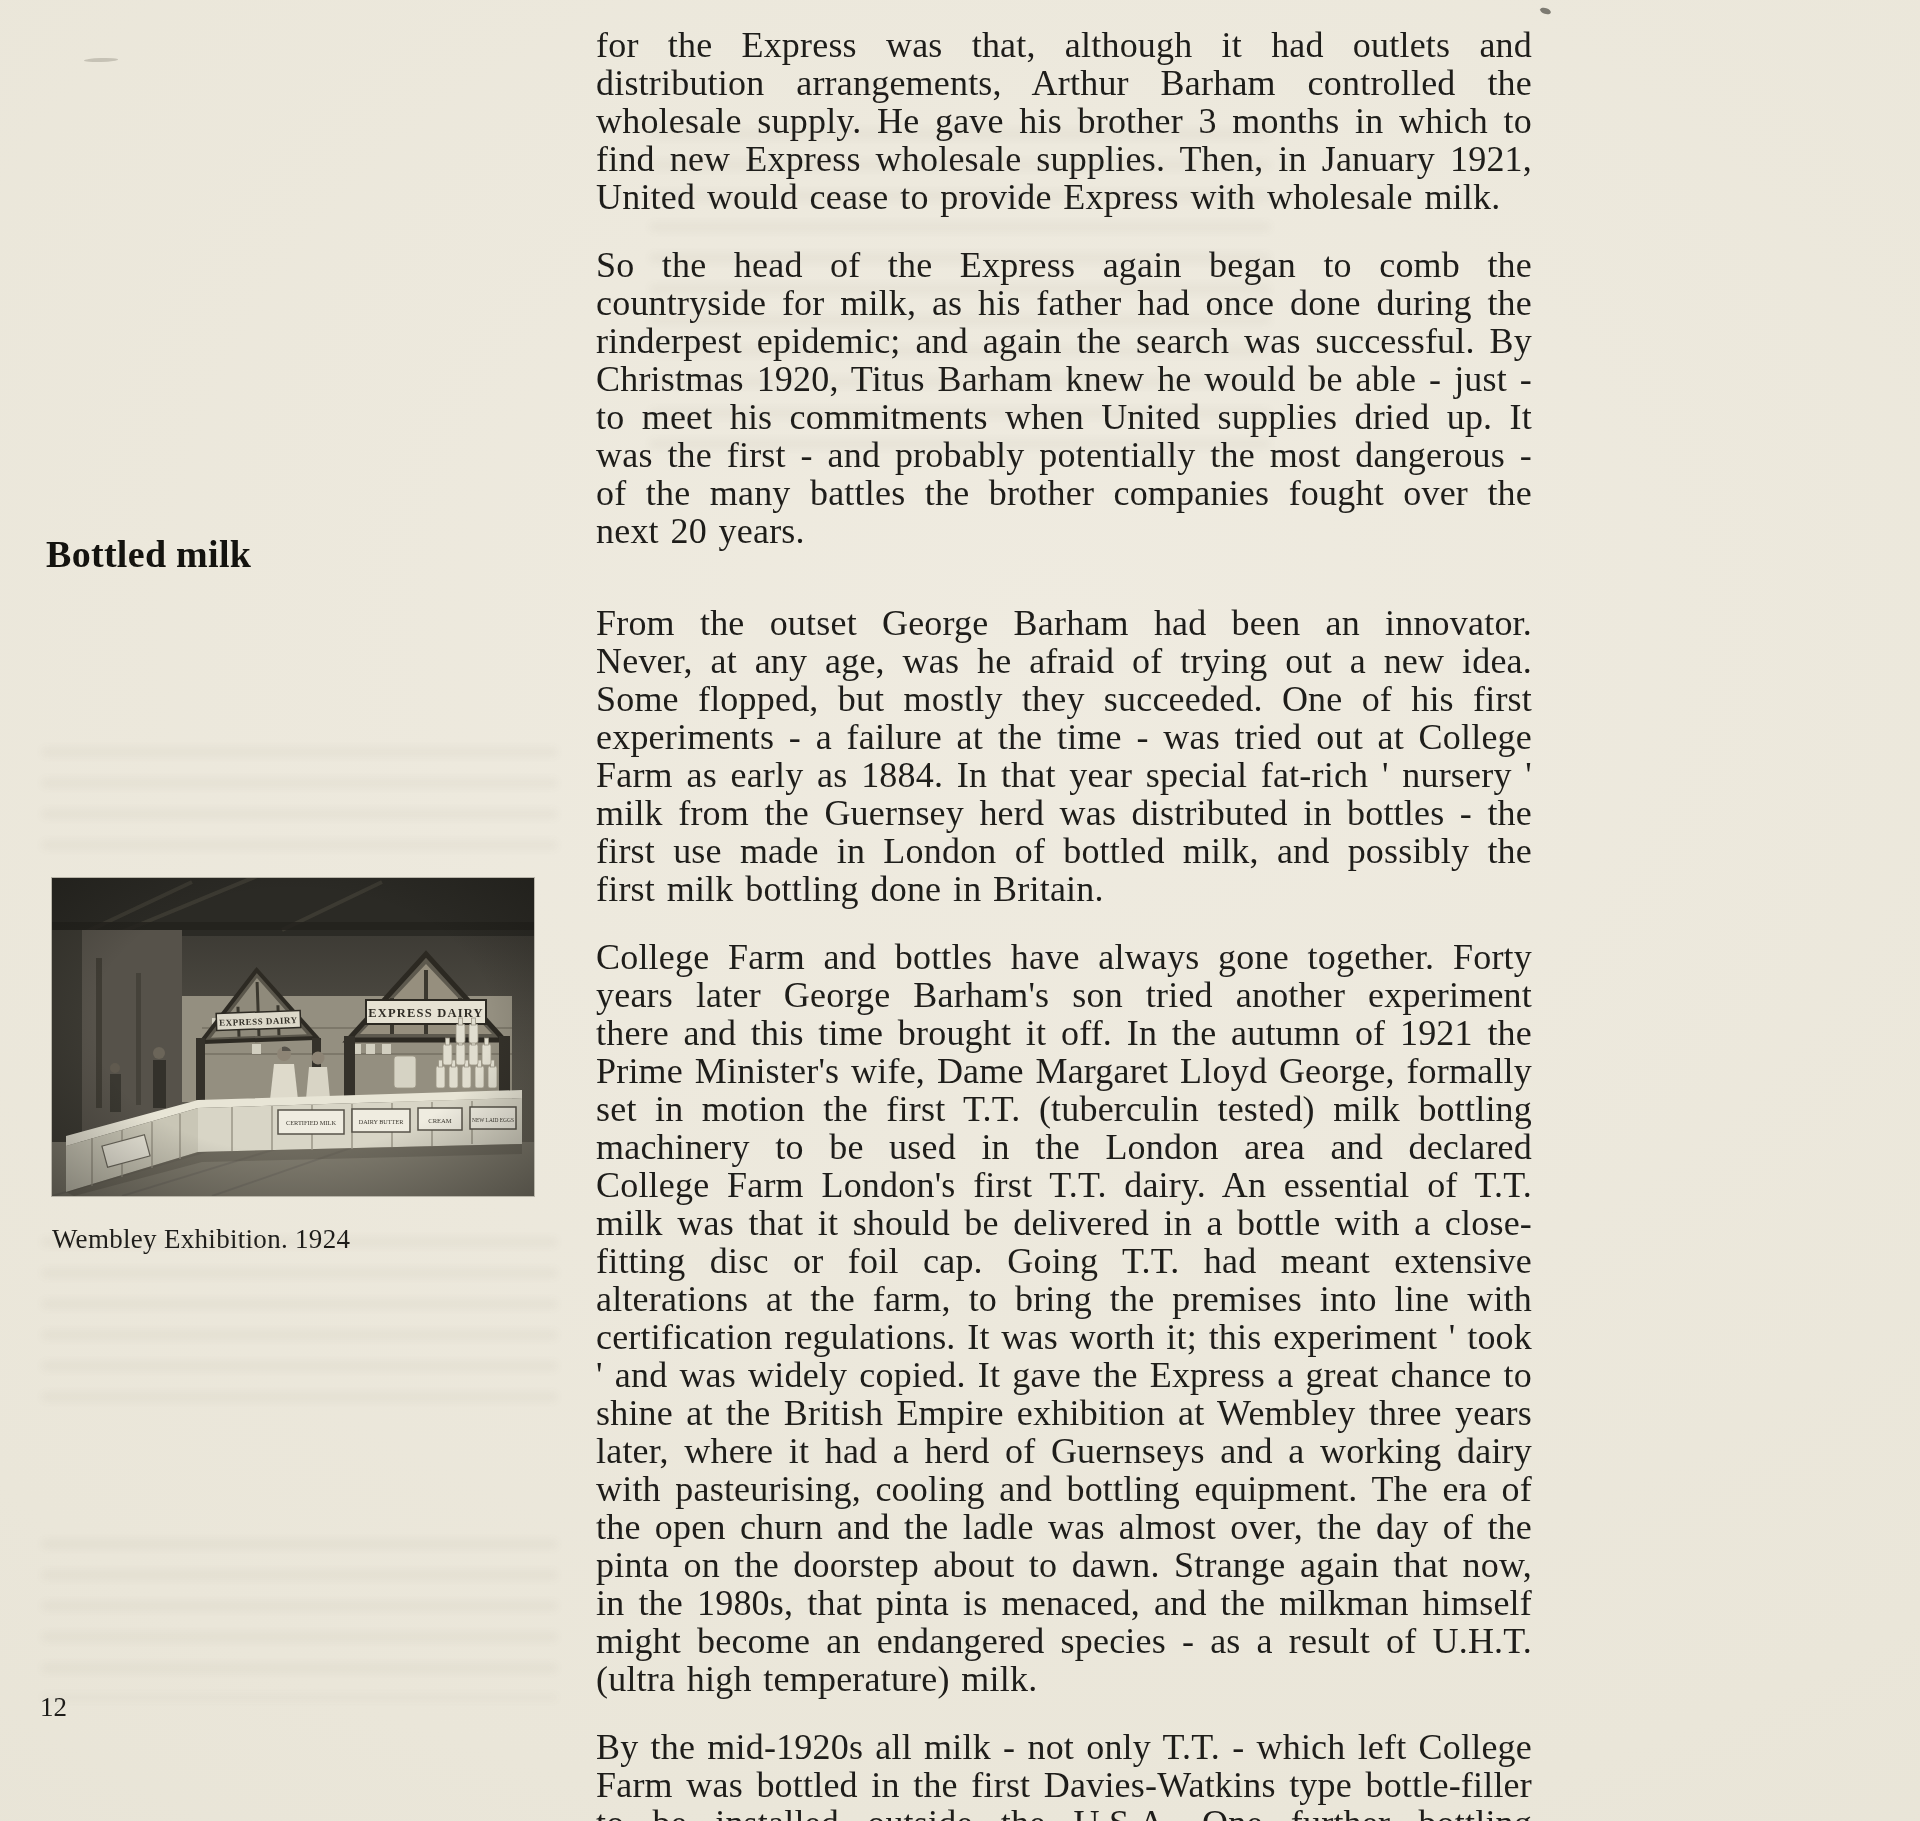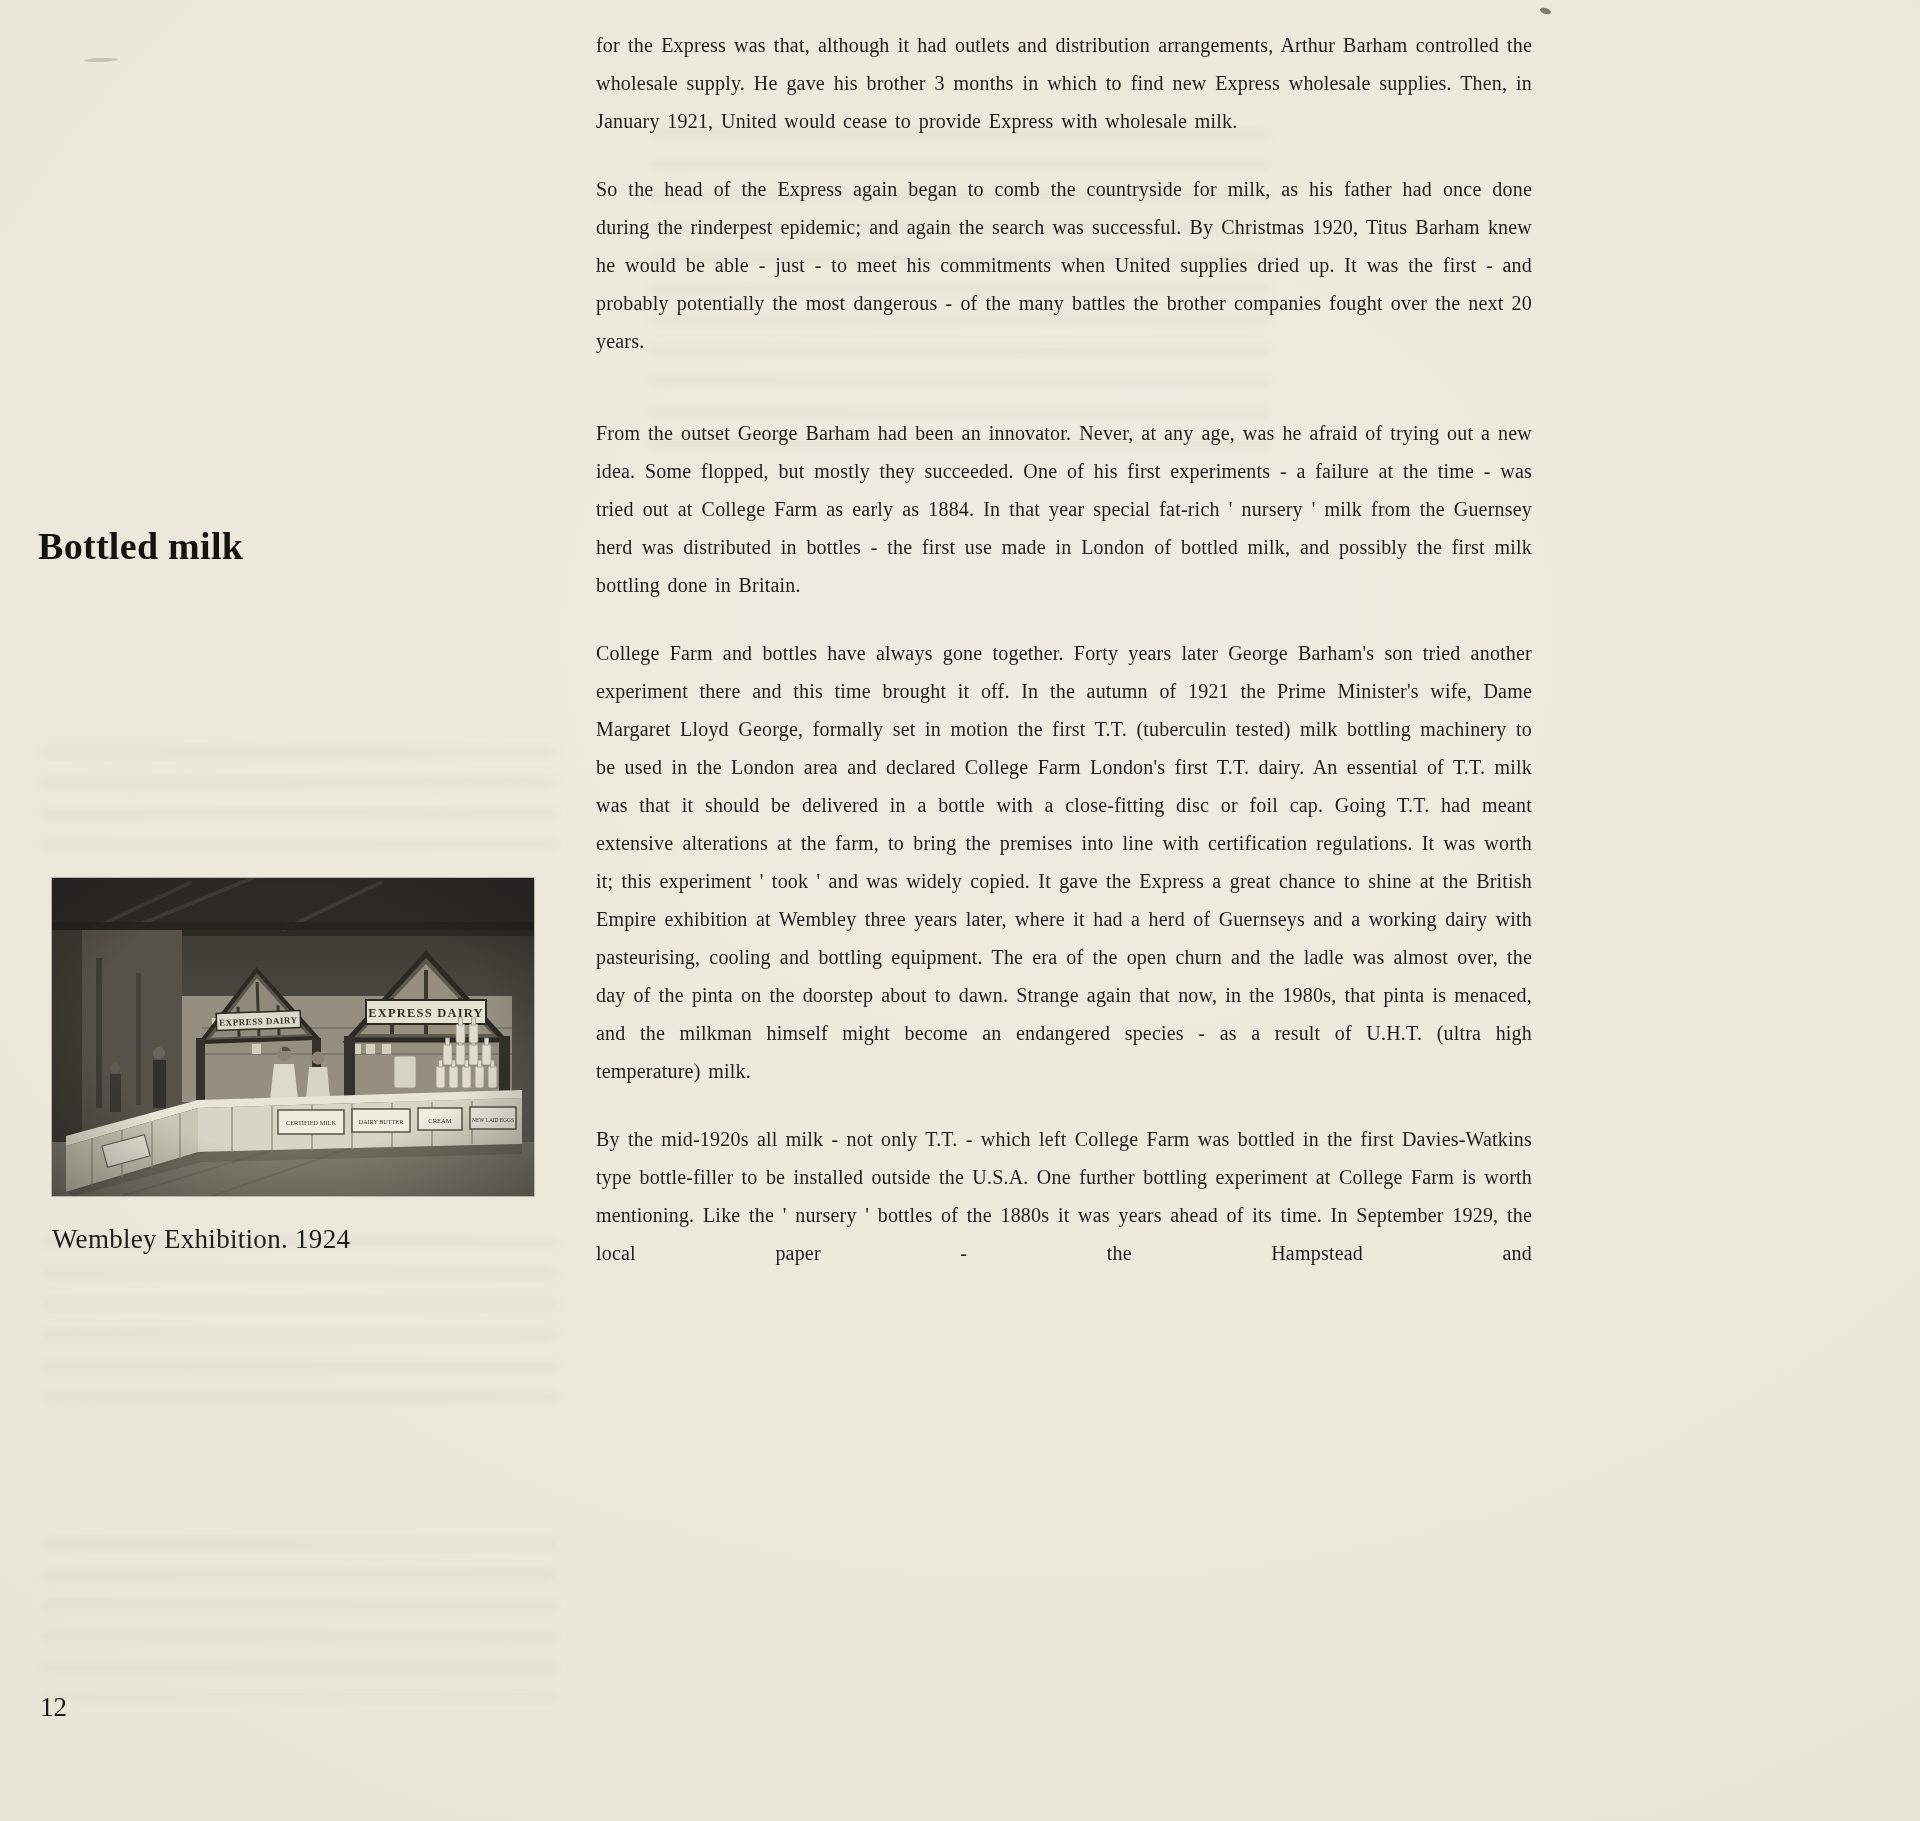--- a/index.html
+++ b/index.html
@@ -31,33 +31,33 @@
   .s1 { left: 1540px; top: 8px; width: 11px; height: 6px; background: rgba(35,33,28,.55); transform: rotate(18deg); }
   .s2 { left: 84px; top: 58px; width: 34px; height: 4px; background: rgba(70,64,52,.22); transform: rotate(-2deg); }
 
   
   .main-col {
     position: absolute; z-index: 2;
     left: 596px; top: 26px; width: 936px;
   }
   .main-col p {
     margin: 0 0 30px 0;
-    font-size: 20px; line-height: 38px;
+    font-size: 36px; line-height: 38px;
     text-align: justify;
     word-spacing: 2.5px;
     letter-spacing: 0.2px;
   }
   .main-col p.section-gap { margin-top: 54px; }
   .main-col p.continued { text-align-last: justify; }
 
   
   .section-heading {
     position: absolute; z-index: 2;
     left: 38px; top: 524px;
-    margin: 0;
+    margin: 8px;
     font-size: 38px; font-weight: bold;
     letter-spacing: 0.3px;
     color: #14130f;
   }
   figure.photo-figure {
     position: absolute; z-index: 2;
     left: 52px; top: 878px; width: 482px;
     margin: 0;
   }
   .photo-frame {

